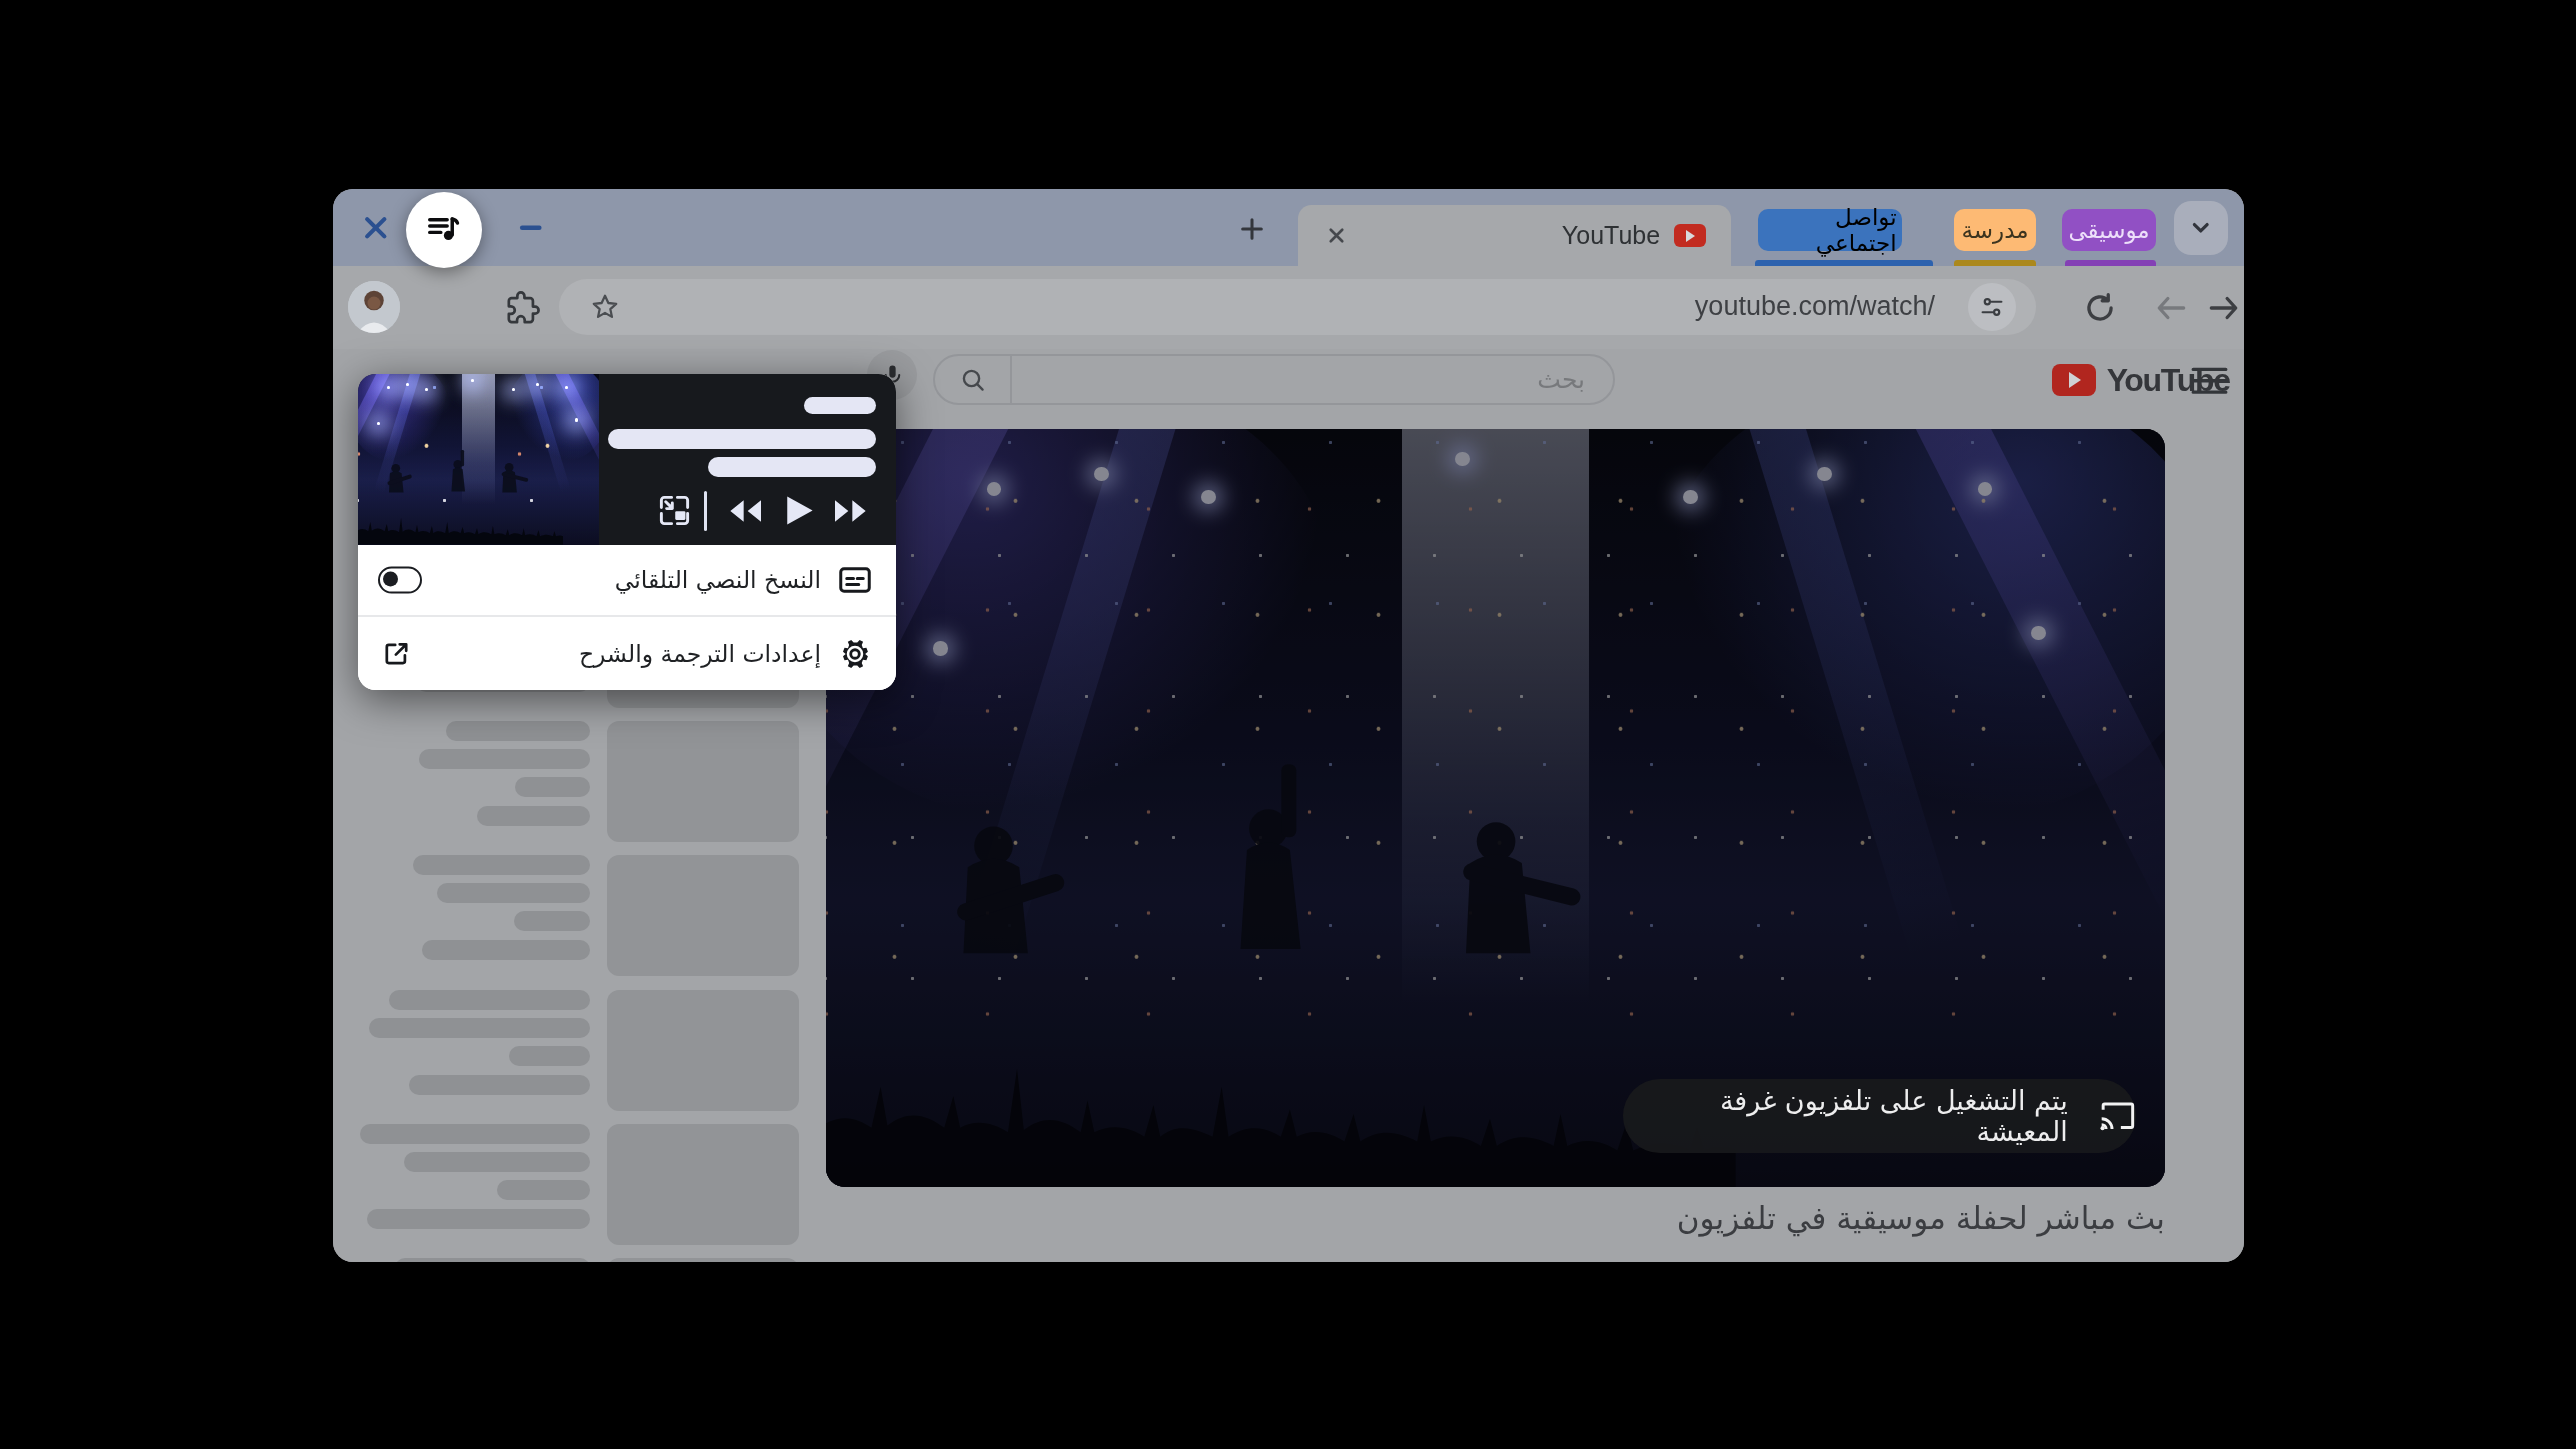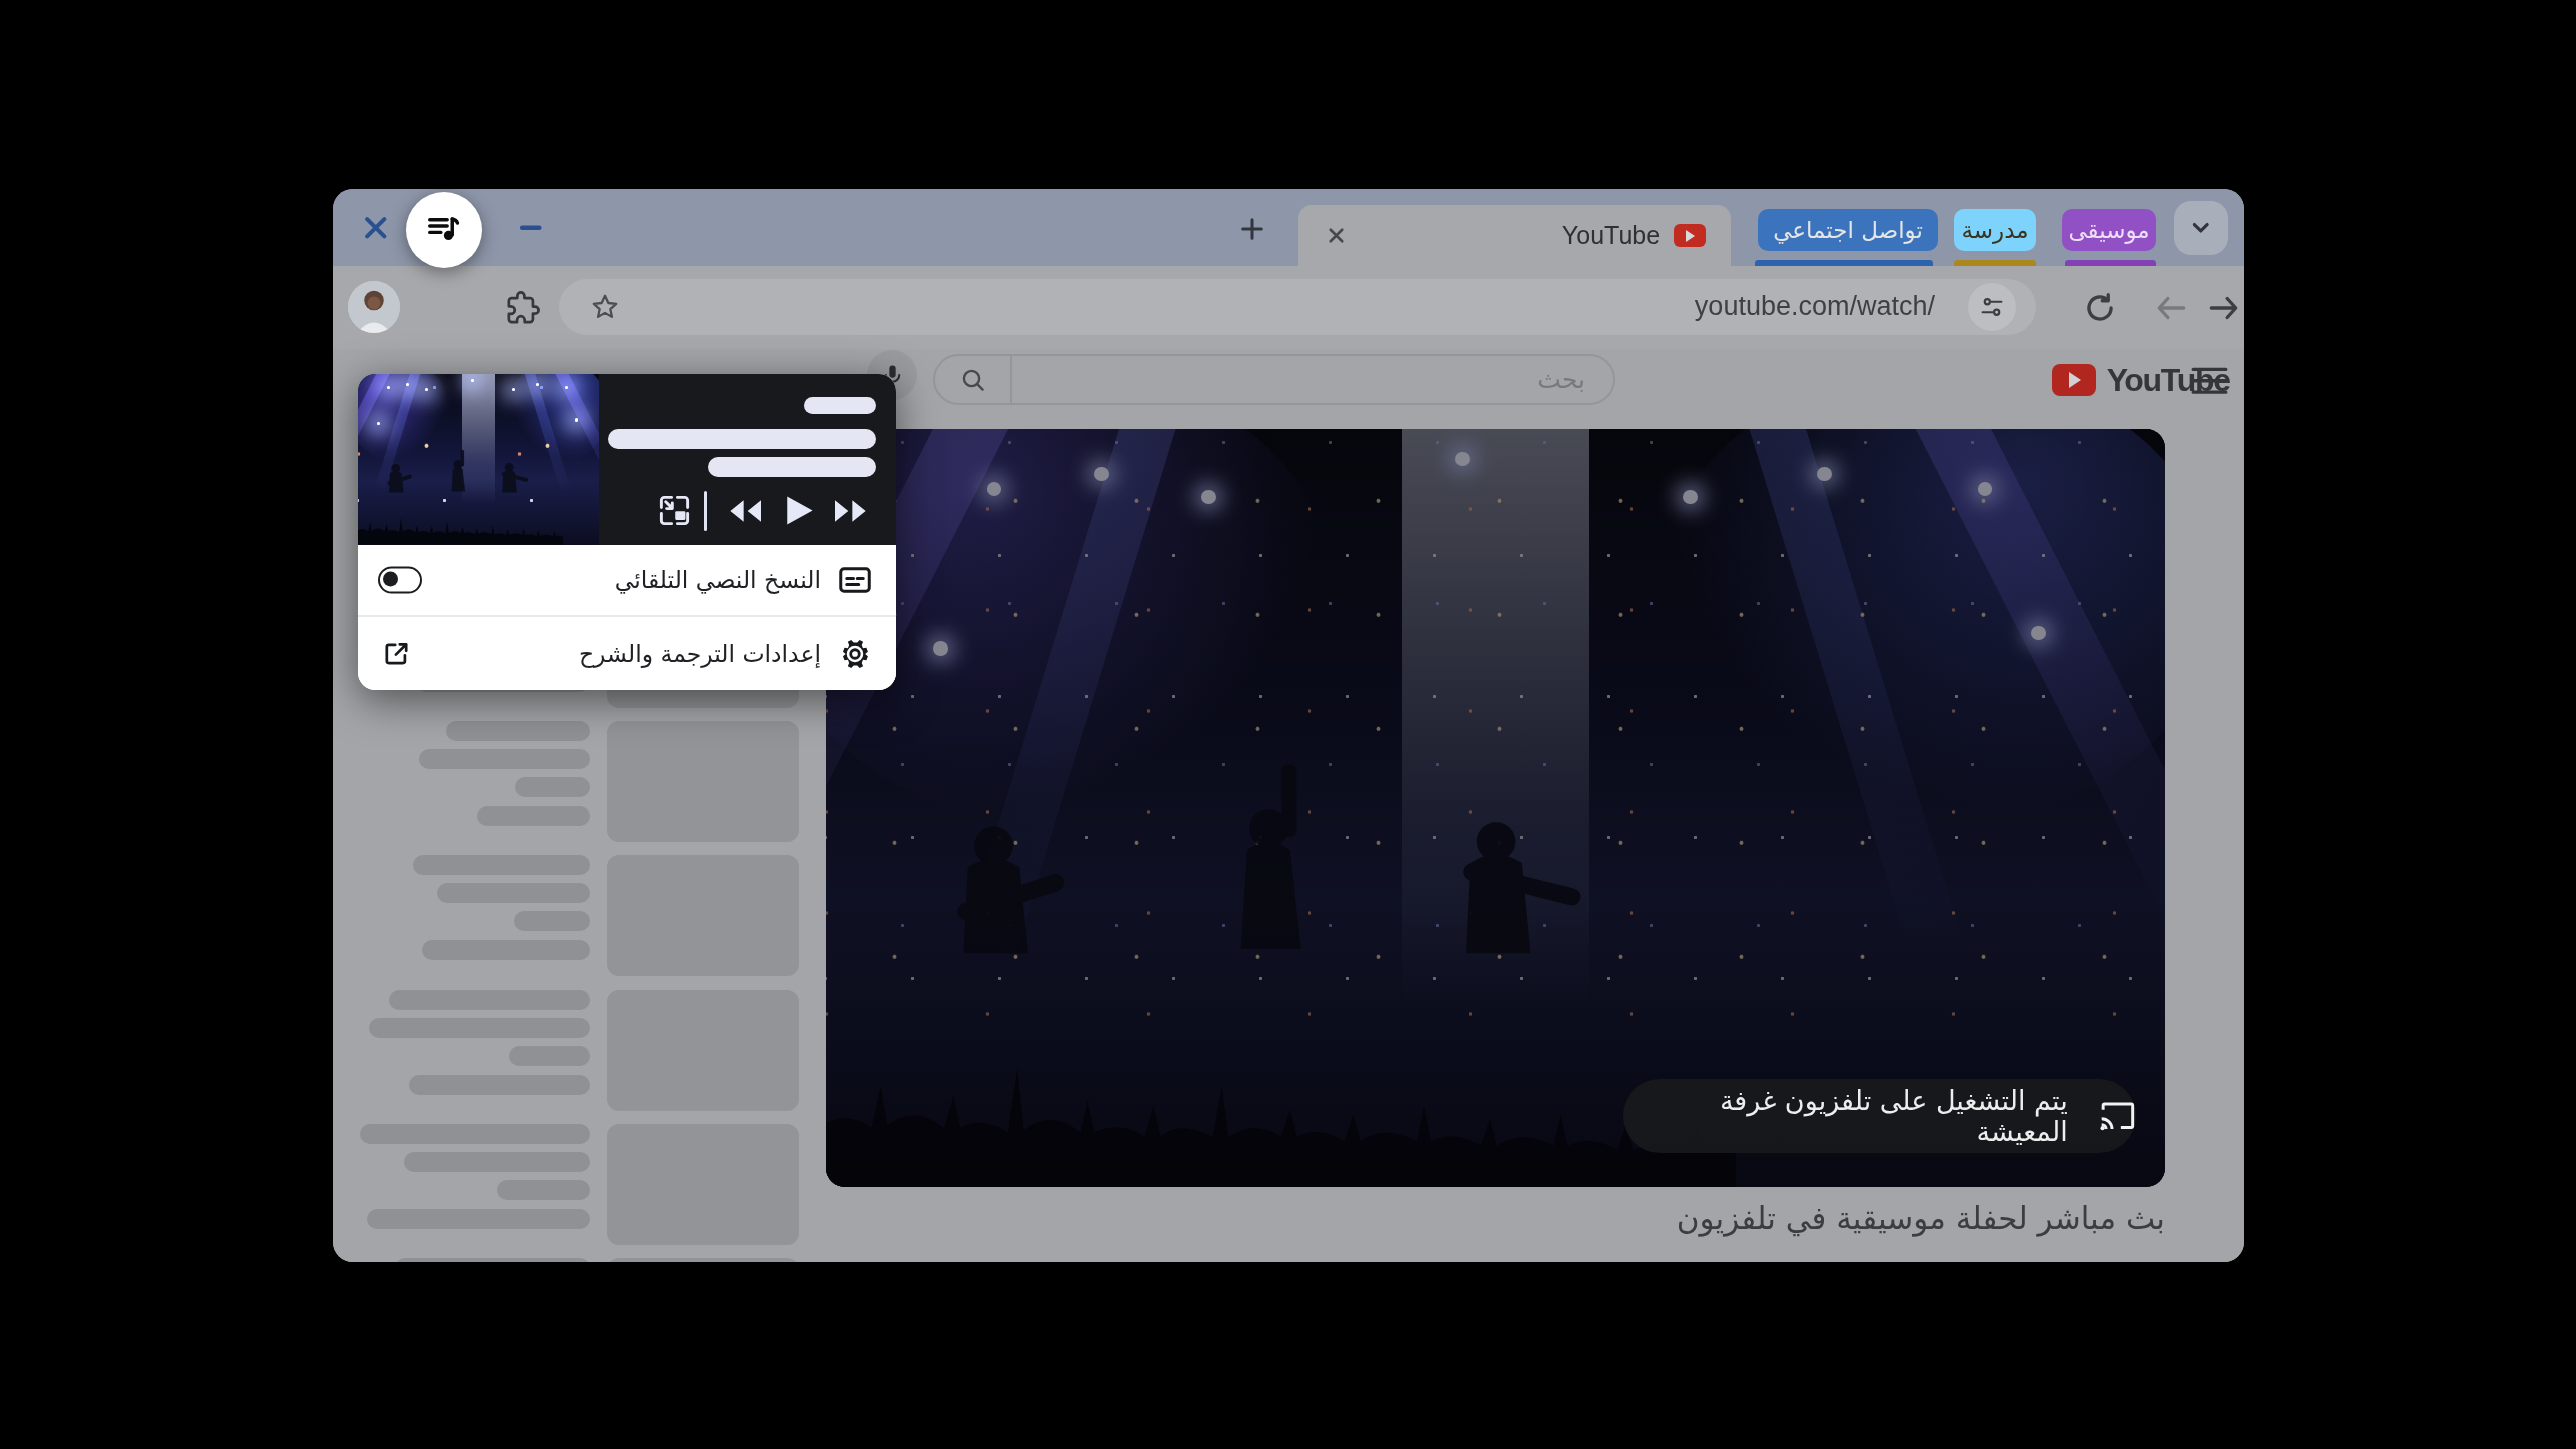--- a/index.html
+++ b/index.html
@@ -15,21 +15,21 @@
   .winbtn{position:absolute;width:38px;height:38px;top:20px;display:flex;align-items:center;justify-content:center;color:#2b5090;}
   .tab-active{position:absolute;left:965px;top:16px;width:433px;height:61px;background:#a6a8ab;border-radius:13.4px 13.4px 0 0;}
   .tab-close{position:absolute;left:27px;top:19px;width:23px;height:23px;color:#45484d;}
   .tab-label-wrap{position:absolute;right:25.5px;top:0;height:100%;display:flex;align-items:center;gap:13.4px;}
   .tab-label{font-family:"Liberation Sans","DejaVu Sans",sans-serif;font-size:25px;color:#2e3134;}
   .favicon{width:32px;height:23.5px;border-radius:6px;background:#c22b20;display:flex;align-items:center;justify-content:center;}
   .favicon .tri{width:0;height:0;border-left:9.4px solid #d8d9dc;border-top:6px solid transparent;border-bottom:6px solid transparent;margin-left:2px;}
   .newtab{position:absolute;left:900px;top:21px;width:38px;height:38px;color:#33363c;display:flex;align-items:center;justify-content:center;}
   .group-pill{position:absolute;top:19.5px;height:42px;border-radius:10px;display:flex;align-items:center;justify-content:center;
               font-size:23px;direction:rtl;padding:0 5.4px;box-sizing:border-box;}
-  .gp-0{left:1425px;width:180px;color:#e5e5e5;}
+  .gp-0{left:1425px;width:144px;color:#000000;}
   .gp-1{left:1621px;width:82px;color:#3c341f;}
   .gp-2{left:1729px;width:94px;color:#eddffa;}
   .underline{position:absolute;bottom:0;height:6px;border-radius:3.4px 3.4px 0 0;}
   .ul-0{left:1422px;width:178px;}
   .ul-1{left:1621px;width:82px;}
   .ul-2{left:1732px;width:91px;}
   .chevron-pill{position:absolute;left:1841px;top:12px;width:54px;height:54px;border-radius:17.4px;background:#a9aebb;
                 display:flex;align-items:center;justify-content:center;color:#31343c;}
 
   
@@ -164,21 +164,21 @@
         </div>
         <div class="tab-label-wrap">
           <span class="tab-label">YouTube</span>
           <span class="favicon">
               <span class="tri"></span>
             </span>
         </div>
       </div>
 
       <div class="group-pill gp-0" style="background: rgb(59, 115, 189);">تواصل اجتماعي</div>
-      <div class="group-pill gp-1" style="background: #7dd3fc;">مدرسة</div>
+      <div class="group-pill gp-1" style="background: #fdba74;">مدرسة</div>
       <div class="group-pill gp-2" style="background: rgb(145, 80, 196);">موسيقى</div>
       <div class="underline ul-0" style="background: rgb(45, 98, 174);"></div>
       <div class="underline ul-1" style="background: rgb(171, 136, 29);"></div>
       <div class="underline ul-2" style="background: rgb(132, 64, 181);"></div>
 
       <div class="chevron-pill">
         <svg width="25.5" height="25.5" viewBox="0 0 24 24">
             <path d="M6 9 L12 15 L18 9" fill="none" stroke="currentColor" stroke-width="3" stroke-linecap="round" stroke-linejoin="round"></path>
           </svg>
       </div>

